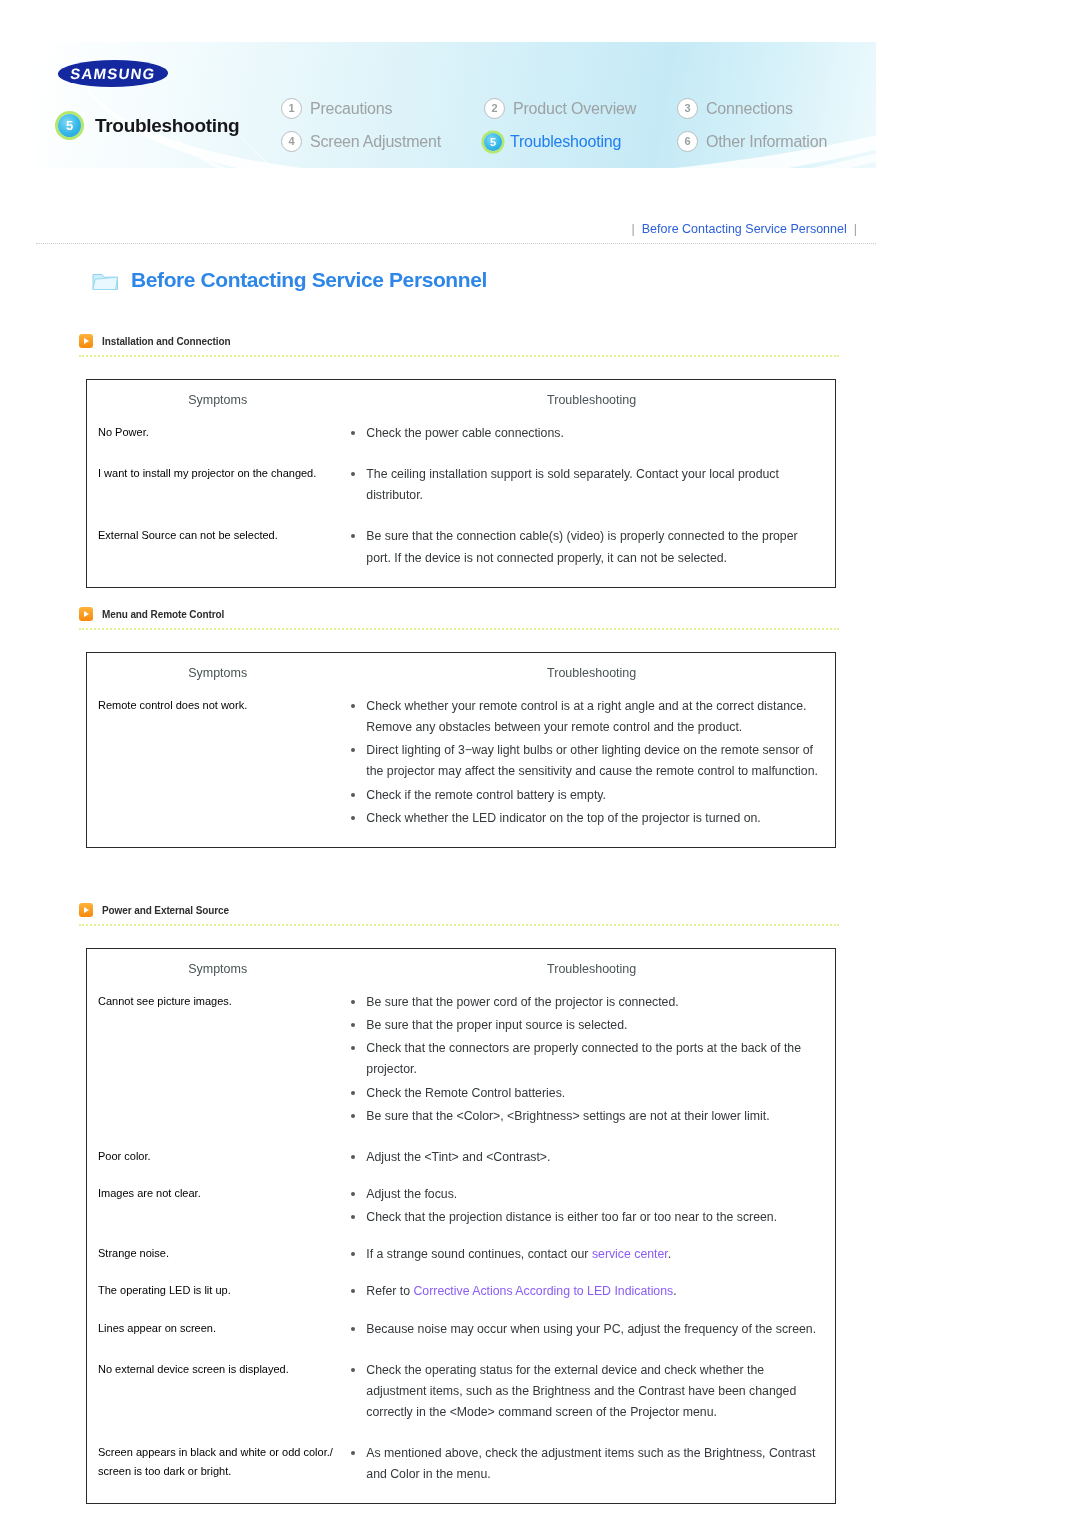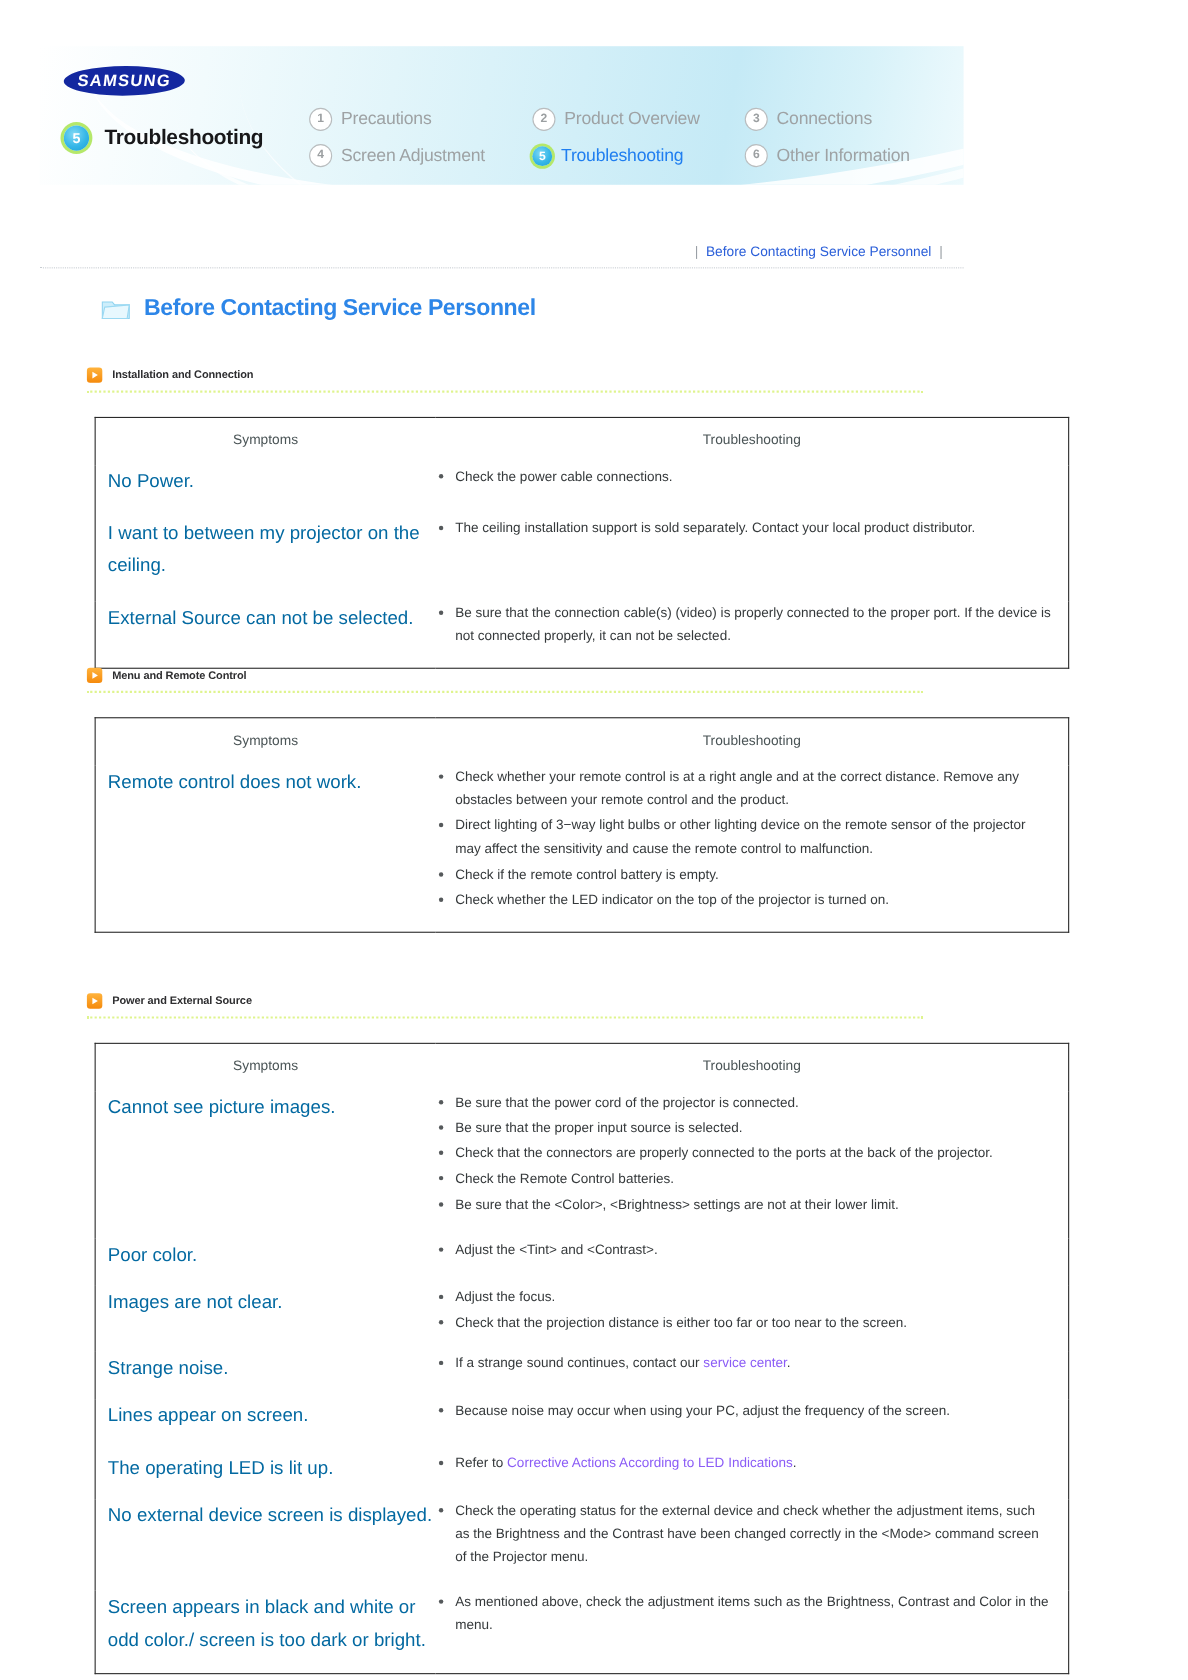--- a/index.html
+++ b/index.html
@@ -238,21 +238,21 @@
   .section-rule {
     border-top: 2px dotted #dff48e;
     height: 0;
     margin-bottom: 22px;
   }
 
   
   .ttable {
     border: 1.5px solid #2a2a2a;
     border-collapse: collapse;
-    width: 886px;
+    width: 750px;
     margin-left: 7px;
     background: #ffffff;
   }
   .ttable td {
     vertical-align: top;
     padding: 0;
   }
   .col-sym { width: 262px; }
   .col-fix { width: 488px; }
 
@@ -262,22 +262,22 @@
     color: #4a5456;
     padding: 13px 0 16px 0;
   }
   .row td {
     padding-bottom: 18px;
   }
   .row.tight td { padding-bottom: 14px; }
   .row:last-child td { padding-bottom: 16px; }
 
   .sym {
-    font-size: 17px;
-    color: #0369a1;
+    font-size: 11px;
+    color: #000000;
     line-height: 1.72;
     padding-left: 11px !important;
     padding-right: 8px;
   }
   .fixlist {
     list-style: none;
     margin: 0;
     padding: 0 14px 0 0;
   }
   .fixlist li {
@@ -376,21 +376,21 @@
     </tr>
     <tr class="row">
       <td class="sym">No Power.</td>
       <td>
         <ul class="fixlist">
           <li>Check the power cable connections.</li>
         </ul>
       </td>
     </tr>
     <tr class="row">
-      <td class="sym">I want to between my projector on the ceiling.</td>
+      <td class="sym">I want to install my projector on the changed.</td>
       <td>
         <ul class="fixlist">
           <li>The ceiling installation support is sold separately. Contact your local product distributor.</li>
         </ul>
       </td>
     </tr>
     <tr class="row">
       <td class="sym">External Source can not be selected.</td>
       <td>
         <ul class="fixlist">
@@ -478,34 +478,34 @@
 
     <tr class="row tight">
       <td class="sym">Strange noise.</td>
       <td>
         <ul class="fixlist">
           <li><span>If a strange sound continues, contact our </span><a class="inline-link">service center</a><span>.</span></li>
         </ul>
       </td>
     </tr>
 
-    <tr class="row">
-      <td class="sym">Lines appear on screen.</td>
-      <td>
-        <ul class="fixlist">
-          <li>Because noise may occur when using your PC, adjust the frequency of the screen.</li>
-        </ul>
-      </td>
-    </tr>
-
     <tr class="row tight">
       <td class="sym">The operating LED is lit up.</td>
       <td>
         <ul class="fixlist">
           <li><span>Refer to </span><a class="inline-link">Corrective Actions According to LED Indications</a><span>.</span></li>
+        </ul>
+      </td>
+    </tr>
+
+    <tr class="row">
+      <td class="sym">Lines appear on screen.</td>
+      <td>
+        <ul class="fixlist">
+          <li>Because noise may occur when using your PC, adjust the frequency of the screen.</li>
         </ul>
       </td>
     </tr>
 
     <tr class="row">
       <td class="sym">No external device screen is displayed.</td>
       <td>
         <ul class="fixlist">
           <li>Check the operating status for the external device and check whether the adjustment items, such as the Brightness and the Contrast have been changed correctly in the &lt;Mode&gt; command screen of the Projector menu.</li>
         </ul>

